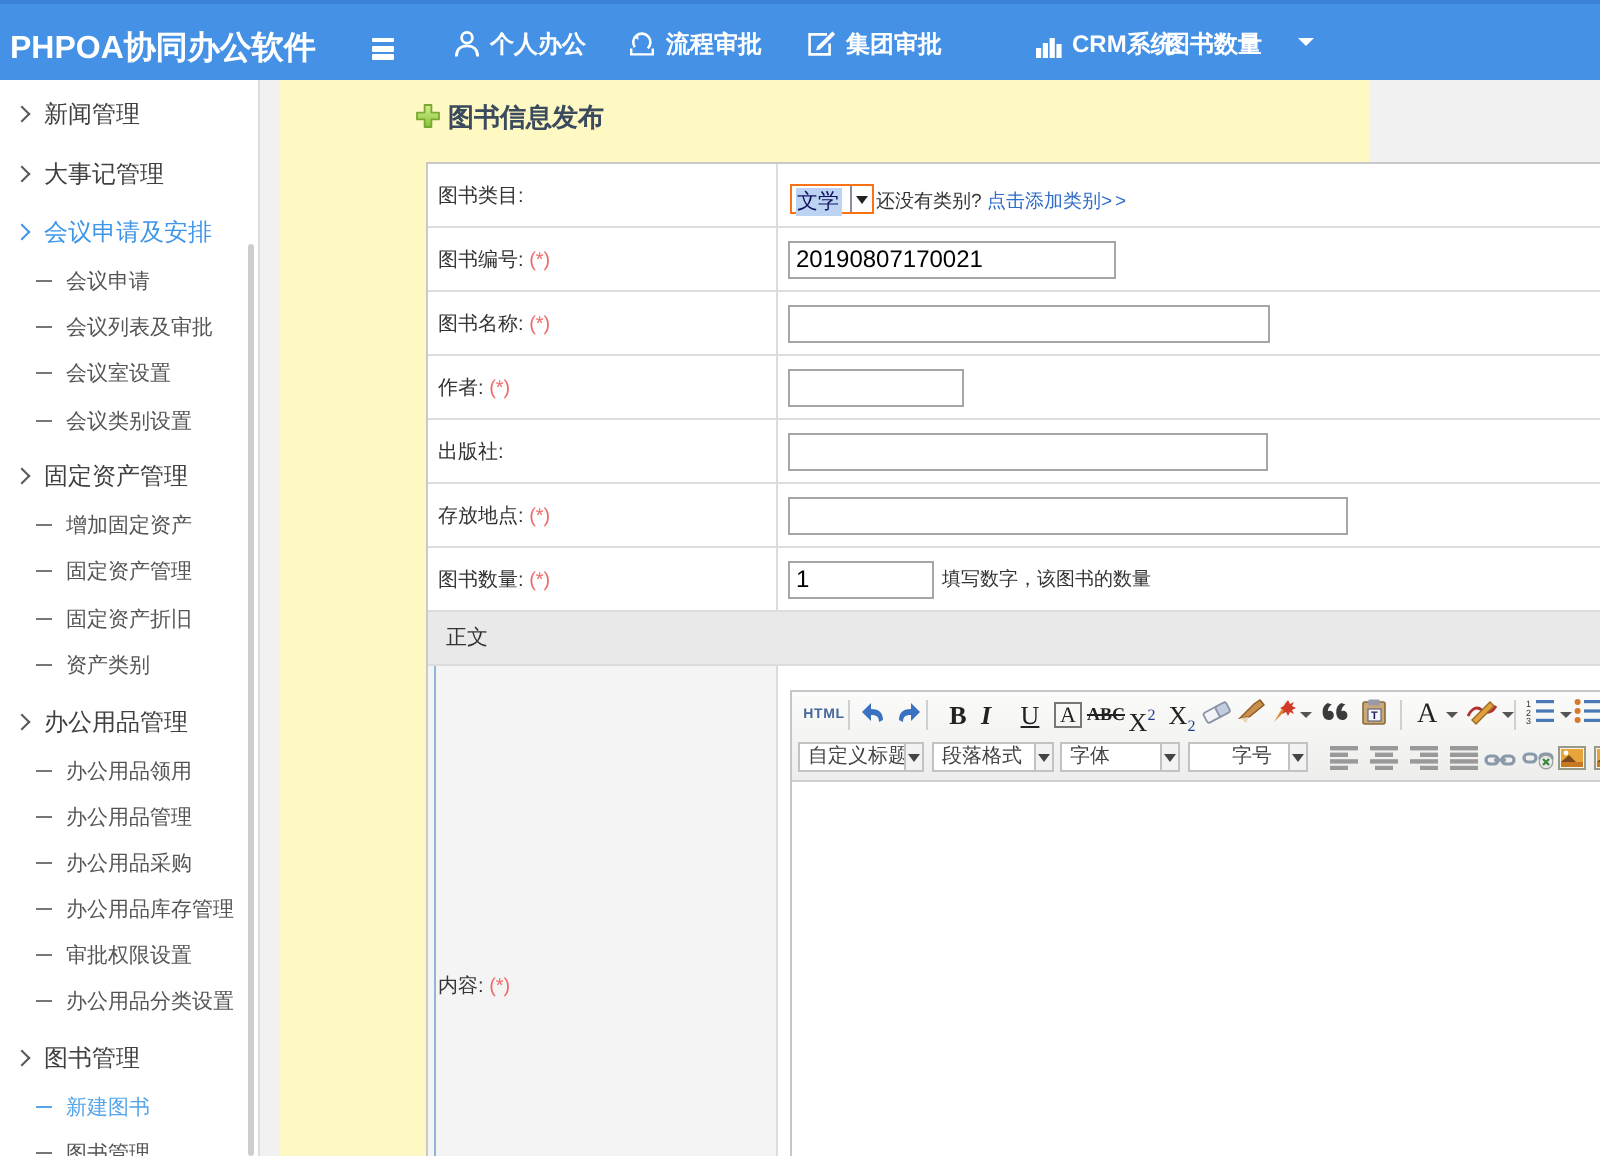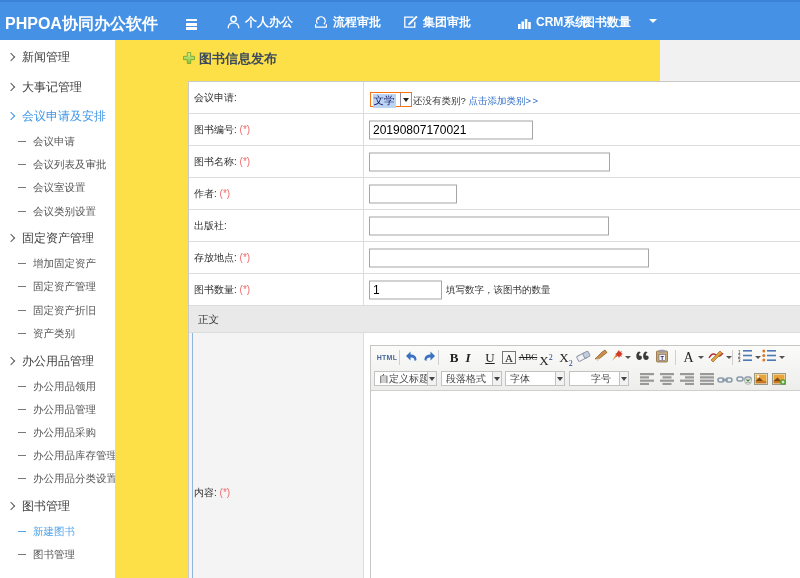--- a/index.html
+++ b/index.html
@@ -21,21 +21,21 @@
 .grp { height:27px; margin-top:2.5px; line-height:27px; font-size:12px; color:#404040; white-space:nowrap; }
 .grp .chev { display:inline-block; width:6px; height:6px; border-top:1px solid #5a5a5a; border-right:1px solid #5a5a5a; transform:rotate(45deg); margin:0 8px 1px 8px; }
 .grp.act { color:#3f96e8; }
 .grp.act .chev { border-color:#3f96e8; }
 .sub { height:23.2px; line-height:23.2px; font-size:10.5px; color:#555; white-space:nowrap; }
 .sub .dash { display:inline-block; width:8px; height:1px; background:#777; vertical-align:3px; margin:0 7px 0 18px; }
 .sub.act { color:#55a5e8; }
 .sub.act .dash { background:#55a5e8; }
 
 
-#main { position:absolute; left:115px; top:40px; width:545px; height:538px; background:#fde047; }
+#main { position:absolute; left:140px; top:40px; width:545px; height:538px; background:#fef9c3; }
 #title { position:absolute; left:84px; top:10px; height:20px; font-size:13px; font-weight:bold; color:#3b4a5c; }
 #plus { position:absolute; left:-16px; top:2px; }
 
 
 #ftable { position:absolute; left:73px; top:41px; width:740px; background:#fff; border:1px solid #c9c9c9; }
 .frow { position:relative; border-bottom:1px solid #dcdcdc; }
 .frow .lab { position:absolute; left:0; top:0; bottom:0; width:175px; border-right:1px solid #dcdcdc; }
 .frow .lab span { position:absolute; left:5px; top:50%; transform:translateY(-50%); font-size:10px; color:#333; white-space:nowrap; }
 .req { color:#ee6b6b; font-weight:normal; }
 .fld { position:absolute; left:177px; top:0; bottom:0; right:0; }
@@ -79,20 +79,21 @@
     <div class="grp"><span class="chev"></span>固定资产管理</div>
     <div class="sub"><span class="dash"></span>增加固定资产</div>
     <div class="sub"><span class="dash"></span>固定资产管理</div>
     <div class="sub"><span class="dash"></span>固定资产折旧</div>
     <div class="sub"><span class="dash"></span>资产类别</div>
     <div class="grp"><span class="chev"></span>办公用品管理</div>
     <div class="sub"><span class="dash"></span>办公用品领用</div>
     <div class="sub"><span class="dash"></span>办公用品管理</div>
     <div class="sub"><span class="dash"></span>办公用品采购</div>
     <div class="sub"><span class="dash"></span>办公用品库存管理</div>
+    <div class="sub"><span class="dash"></span>审批权限设置</div>
     <div class="sub"><span class="dash"></span>办公用品分类设置</div>
     <div class="grp"><span class="chev"></span>图书管理</div>
     <div class="sub act"><span class="dash"></span>新建图书</div>
     <div class="sub"><span class="dash"></span>图书管理</div>
     <div id="sb-thumb"></div>
   </div>
 
   <div id="main">
     <div id="title">图书信息发布
       <svg id="plus" width="12" height="12" viewBox="0 0 12 12">
@@ -101,21 +102,21 @@
               <stop offset="0" stop-color="#d6ef8e"></stop>
               <stop offset="1" stop-color="#86c43a"></stop>
             </linearGradient>
           </defs>
           <path d="M4.3 0.5h3.4v3.8h3.8v3.4H7.7v3.8H4.3V7.7H0.5V4.3h3.8z" fill="url(#pg)" stroke="#7aa832" stroke-width="0.9" stroke-linejoin="round"></path>
         </svg>
     </div>
     <div id="ftable">
       <div class="frow" style="height:32px;">
         <div class="lab">
-            <span>会议申请:</span>
+            <span>图书类目:</span>
           </div>
         <div class="fld">
           <div id="sel">
               <span class="st">文学</span>
               <span class="arrowbox"></span>
             </div>
           <span class="note" style="left:47px;top:60%;font-size:9.5px;">还没有类别? <a style="color:#2e6cc8;">点击添加类别<span style="letter-spacing:1.5px;">&gt;&gt;</span></a></span>
         </div>
       </div>
       <div class="frow" style="height:32px;">
@@ -181,21 +182,21 @@
                     <path d="M11.5 11 C11.5 7 9 5.5 5.5 5.5 L5.5 2.5 L1 7 L5.5 11.5 L5.5 8.5 C8 8.5 9.5 9 9.5 12 Z" fill="#3a71c1"></path>
                   </svg></div>
               <div class="ti" style="left:50px;width:15px;"><svg width="14" height="14" viewBox="0 0 14 14">
                     <path d="M2.5 11 C2.5 7 5 5.5 8.5 5.5 L8.5 2.5 L13 7 L8.5 11.5 L8.5 8.5 C6 8.5 4.5 9 4.5 12 Z" fill="#3a71c1"></path>
                   </svg></div>
               <div class="tsep" style="left:67px;"></div>
               <div class="ti" style="left:77px;width:12px;font-family:'Liberation Serif',serif;font-weight:bold;">B</div>
               <div class="ti" style="left:92px;width:10px;font-family:'Liberation Serif',serif;font-style:italic;font-weight:bold;">I</div>
               <div class="ti" style="left:113px;width:12px;font-family:'Liberation Serif',serif;text-decoration:underline;">U</div>
               <div class="ti" style="left:131px;width:14px;font-family:'Liberation Serif',serif;font-size:11px;border:1px solid #777;height:13px;line-height:12px;top:5px;">A</div>
-              <div class="ti" style="left:147px;width:20px;font-family:'Liberation Serif',serif;font-size:9px;font-weight:normal;text-decoration:line-through;">ABC</div>
+              <div class="ti" style="left:147px;width:20px;font-family:'Liberation Serif',serif;font-size:9px;font-weight:bold;text-decoration:line-through;">ABC</div>
               <div class="ti" style="left:167px;width:16px;font-family:'Liberation Serif',serif;">X<sup style="font-size:8px;color:#1b3f8f;">2</sup></div>
               <div class="ti" style="left:187px;width:16px;font-family:'Liberation Serif',serif;">X<sub style="font-size:8px;color:#1b3f8f;">2</sub></div>
               <div class="ti" style="left:204px;width:16px;"><svg width="15" height="14" viewBox="0 0 15 14">
                     <g transform="rotate(-28 7 7)">
                       <rect x="0.8" y="4.6" width="9" height="5.6" rx="1.2" fill="#f2f3f7" stroke="#8a92a6" stroke-width="0.9"></rect>
                       <rect x="7.6" y="4.6" width="6" height="5.6" rx="1.2" fill="#c3cce0" stroke="#8a92a6" stroke-width="0.9"></rect>
                     </g>
                   </svg></div>
               <div class="ti" style="left:222px;width:16px;"><svg width="15" height="14" viewBox="0 0 15 14">
                     <path d="M1 10 L8 3 L11 1 L13 3.5 L5.5 9.5 Z" fill="#c98f4e" stroke="#8a5a20" stroke-width="0.7"></path>

